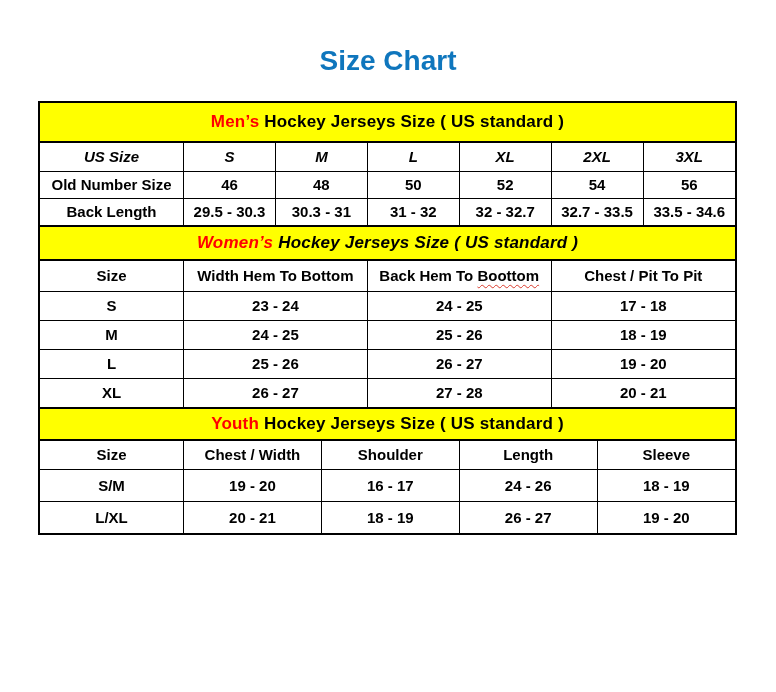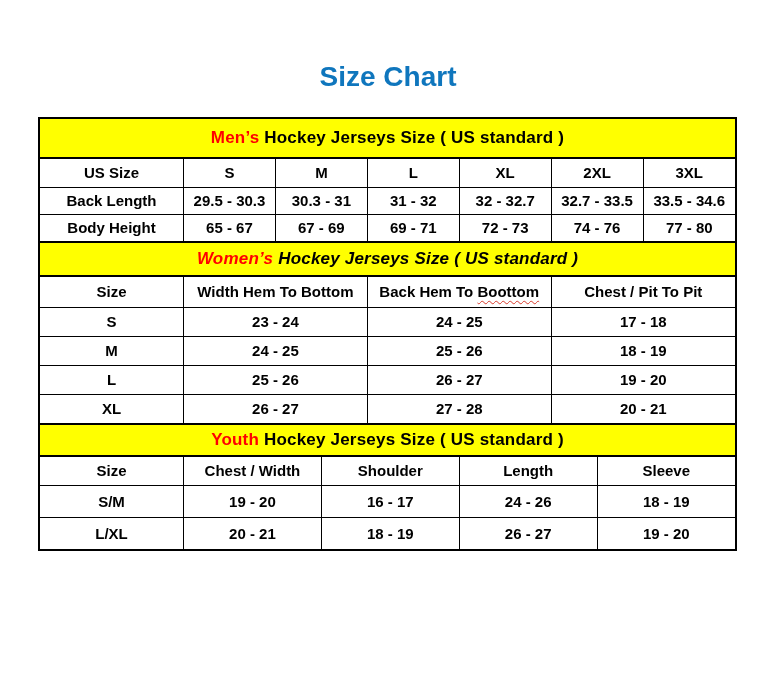--- a/index.html
+++ b/index.html
@@ -7,21 +7,21 @@
     width: 776px;
     height: 692px;
     background: #ffffff;
     font-family: "Liberation Sans", sans-serif;
     color: #000000;
     position: relative;
     overflow: hidden;
   }
   .page-title {
     margin: 0;
-    padding-top: 60px;
+    padding-top: 44px;
     height: 34px;
     line-height: 34px;
     text-align: center;
     font-size: 28px;
     font-weight: bold;
     color: var(--title-blue, #0F76BD);
   }
   .tables-wrap {
     box-sizing: border-box;
     width: 699px;
@@ -53,21 +53,21 @@
     border: 1px solid var(--table-border, #000);
     text-align: center;
     vertical-align: middle;
     font-weight: bold;
     font-size: 15px;
     padding: 0;
     overflow: hidden;
     white-space: nowrap;
   }
   .mens-table tr        { height: 27px; }
-  .mens-table tr.hdr    { height: 28px; }
+  .mens-table tr.hdr    { height: 28px; font-style: italic; }
   .womens-table tr      { height: 29px; }
   .womens-table tr.hdr  { height: 30px; }
   .youth-table tr       { height: 32px; }
   .youth-table tr.hdr   { height: 28px; }
   col.c-label { width: 20.65%; }
   .mens-table   col.c-v { width: 13.225%; }
   .womens-table col.c-v { width: 26.45%; }
   .youth-table  col.c-v { width: 19.8375%; }
   .wavy {
     text-decoration: underline;
@@ -102,36 +102,36 @@
       <tr class="hdr">
         <th>US Size</th>
         <th>S</th>
         <th>M</th>
         <th>L</th>
         <th>XL</th>
         <th>2XL</th>
         <th>3XL</th>
       </tr>
       <tr>
+        <td>Old Number Size</td>
+        <td>46</td>
+        <td>48</td>
+        <td>50</td>
+        <td>52</td>
+        <td>54</td>
+        <td>56</td>
+      </tr>
+      <tr>
         <td>Back Length</td>
         <td>29.5 - 30.3</td>
         <td>30.3 - 31</td>
         <td>31 - 32</td>
         <td>32 - 32.7</td>
         <td>32.7 - 33.5</td>
         <td>33.5 - 34.6</td>
-      </tr>
-      <tr>
-        <td>Body Height</td>
-        <td>65 - 67</td>
-        <td>67 - 69</td>
-        <td>69 - 71</td>
-        <td>72 - 73</td>
-        <td>74 - 76</td>
-        <td>77 - 80</td>
       </tr>
     </tbody>
   </table>
 
   <div class="band band-womens">
     <span class="red">Women’s</span>
       <span> Hockey Jerseys Size ( US standard )</span>
   </div>
   <table class="womens-table">
     <colgroup>

